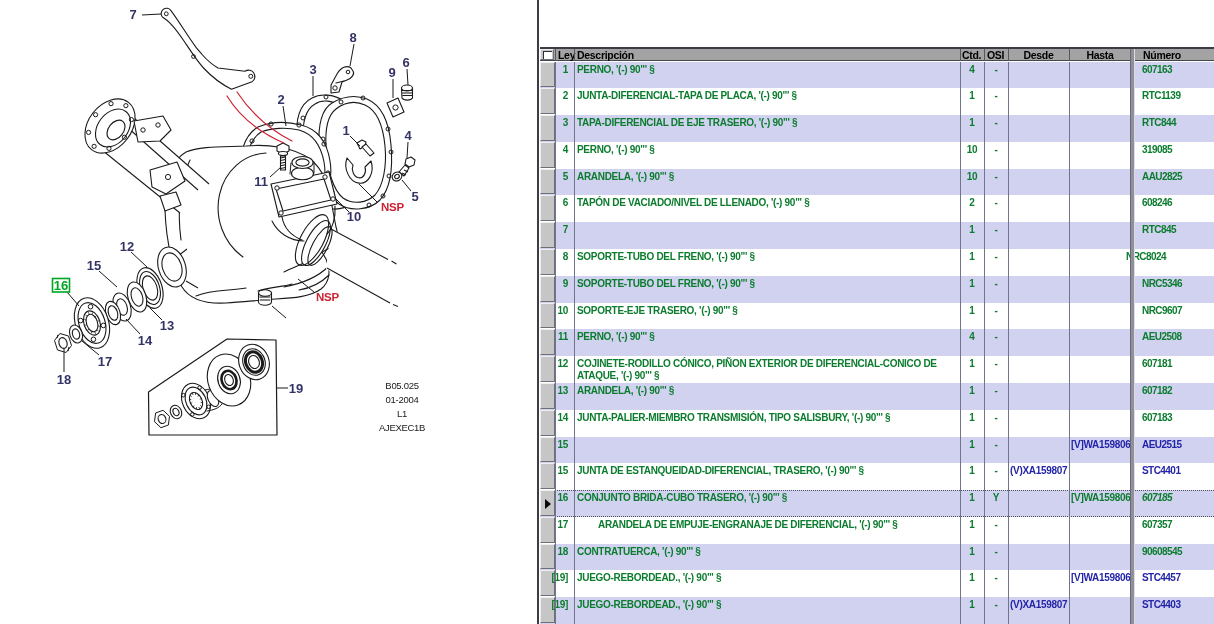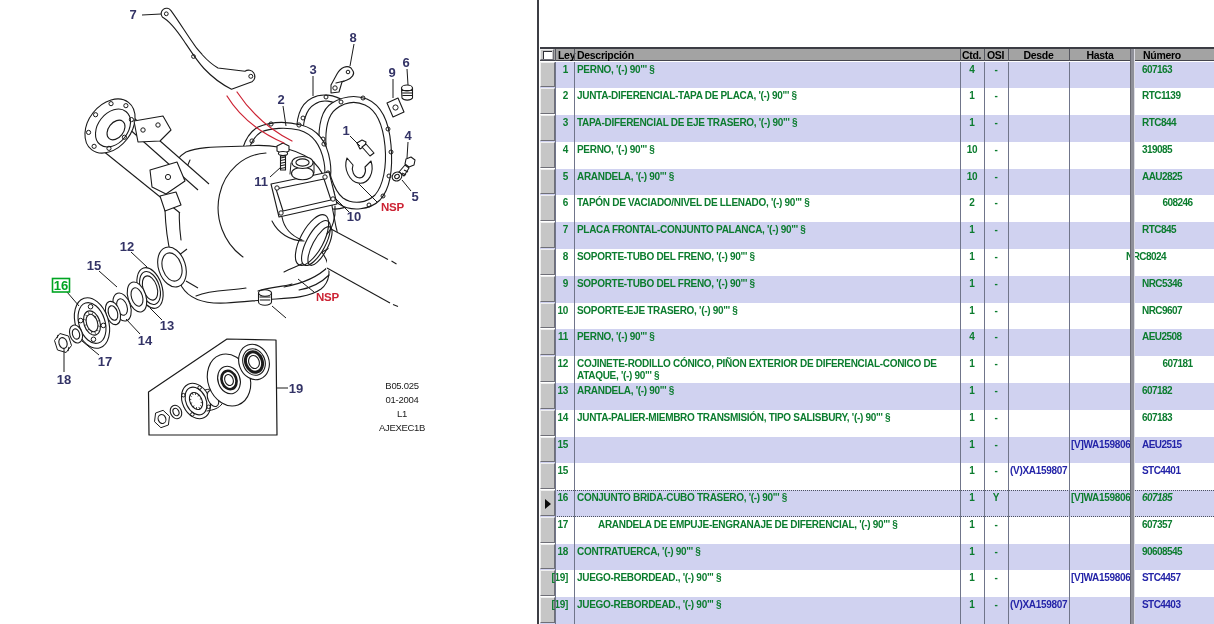--- a/index.html
+++ b/index.html
@@ -324,26 +324,25 @@
           <div class="c m" style="left:420px;width:24px;">10</div>
           <div class="c m" style="left:444px;width:24px;">-</div>
           <div class="c " style="left:602px;width:71px;color:#0b7c2e;letter-spacing:-0.55px;">AAU2825</div>
         </div>
 <div class="row" style="top:195.43px;height:26.79px;background:#ffffff;">
           <div class="selcell" style="left:0px;top:0px;width:15px;height:25.79px;"></div>
           <div class="c r" style="left:7px;width:21px;">6</div>
           <div class="c " style="left:37px;width:379px;">TAPÓN DE VACIADO/NIVEL DE LLENADO, '(-) 90"' §</div>
           <div class="c m" style="left:420px;width:24px;">2</div>
           <div class="c m" style="left:444px;width:24px;">-</div>
-          <div class="c " style="left:602px;width:71px;color:#0b7c2e;letter-spacing:-0.55px;text-align:center;">608246</div>
+          <div class="c " style="left:602px;width:71px;color:#0b7c2e;letter-spacing:-0.55px;">608246</div>
         </div>
 <div class="row" style="top:222.22px;height:26.79px;background:#d0d2f0;">
           <div class="selcell" style="left:0px;top:0px;width:15px;height:25.79px;"></div>
           <div class="c r" style="left:7px;width:21px;">7</div>
-          <div class="c " style="left:37px;width:379px;">PLACA FRONTAL-CONJUNTO PALANCA, '(-) 90"' §</div>
           <div class="c m" style="left:420px;width:24px;">1</div>
           <div class="c m" style="left:444px;width:24px;">-</div>
           <div class="c " style="left:602px;width:71px;color:#0b7c2e;letter-spacing:-0.55px;">RTC845</div>
         </div>
 <div class="row" style="top:249.00px;height:26.79px;background:#ffffff;">
           <div class="selcell" style="left:0px;top:0px;width:15px;height:25.79px;"></div>
           <div class="c r" style="left:7px;width:21px;">8</div>
           <div class="c " style="left:37px;width:379px;">SOPORTE-TUBO DEL FRENO, '(-) 90"' §</div>
           <div class="c m" style="left:420px;width:24px;">1</div>
           <div class="c m" style="left:444px;width:24px;">-</div>
@@ -372,21 +371,21 @@
           <div class="c m" style="left:420px;width:24px;">4</div>
           <div class="c m" style="left:444px;width:24px;">-</div>
           <div class="c " style="left:602px;width:71px;color:#0b7c2e;letter-spacing:-0.55px;">AEU2508</div>
         </div>
 <div class="row" style="top:356.15px;height:26.79px;background:#ffffff;">
           <div class="selcell" style="left:0px;top:0px;width:15px;height:25.79px;"></div>
           <div class="c r" style="left:7px;width:21px;">12</div>
           <div class="c " style="left:37px;width:379px;">COJINETE-RODILLO CÓNICO, PIÑON EXTERIOR DE DIFERENCIAL-CONICO DE<br>ATAQUE, '(-) 90"' §</div>
           <div class="c m" style="left:420px;width:24px;">1</div>
           <div class="c m" style="left:444px;width:24px;">-</div>
-          <div class="c " style="left:602px;width:71px;color:#0b7c2e;letter-spacing:-0.55px;text-align:center;">607181</div>
+          <div class="c " style="left:602px;width:71px;color:#0b7c2e;letter-spacing:-0.55px;">607181</div>
         </div>
 <div class="row" style="top:382.93px;height:26.79px;background:#d0d2f0;">
           <div class="selcell" style="left:0px;top:0px;width:15px;height:25.79px;"></div>
           <div class="c r" style="left:7px;width:21px;">13</div>
           <div class="c " style="left:37px;width:379px;">ARANDELA, '(-) 90"' §</div>
           <div class="c m" style="left:420px;width:24px;">1</div>
           <div class="c m" style="left:444px;width:24px;">-</div>
           <div class="c " style="left:602px;width:71px;color:#0b7c2e;letter-spacing:-0.55px;">607182</div>
         </div>
 <div class="row" style="top:409.72px;height:26.79px;background:#ffffff;">
@@ -401,20 +400,21 @@
           <div class="selcell" style="left:0px;top:0px;width:15px;height:25.79px;"></div>
           <div class="c r" style="left:7px;width:21px;">15</div>
           <div class="c m" style="left:420px;width:24px;">1</div>
           <div class="c m" style="left:444px;width:24px;">-</div>
           <div class="c " style="left:531px;width:59px;color:#2424a8;">[V]WA159806</div>
           <div class="c " style="left:602px;width:71px;color:#2424a8;letter-spacing:-0.55px;">AEU2515</div>
         </div>
 <div class="row" style="top:463.29px;height:26.79px;background:#ffffff;">
           <div class="selcell" style="left:0px;top:0px;width:15px;height:25.79px;"></div>
           <div class="c r" style="left:7px;width:21px;">15</div>
+          <div class="c " style="left:37px;width:379px;">JUNTA DE ESTANQUEIDAD-DIFERENCIAL, TRASERO, '(-) 90"' §</div>
           <div class="c m" style="left:420px;width:24px;">1</div>
           <div class="c m" style="left:444px;width:24px;">-</div>
           <div class="c " style="left:470px;width:58px;color:#2424a8;">(V)XA159807</div>
           <div class="c " style="left:602px;width:71px;color:#2424a8;letter-spacing:-0.55px;">STC4401</div>
         </div>
 <div class="row" style="top:490.08px;height:26.79px;background:#d0d2f0;">
           <div class="selcell" style="left:0px;top:0px;width:15px;height:25.79px;">
             <div class="arrow"></div>
           </div>
           <div class="focus"></div>

